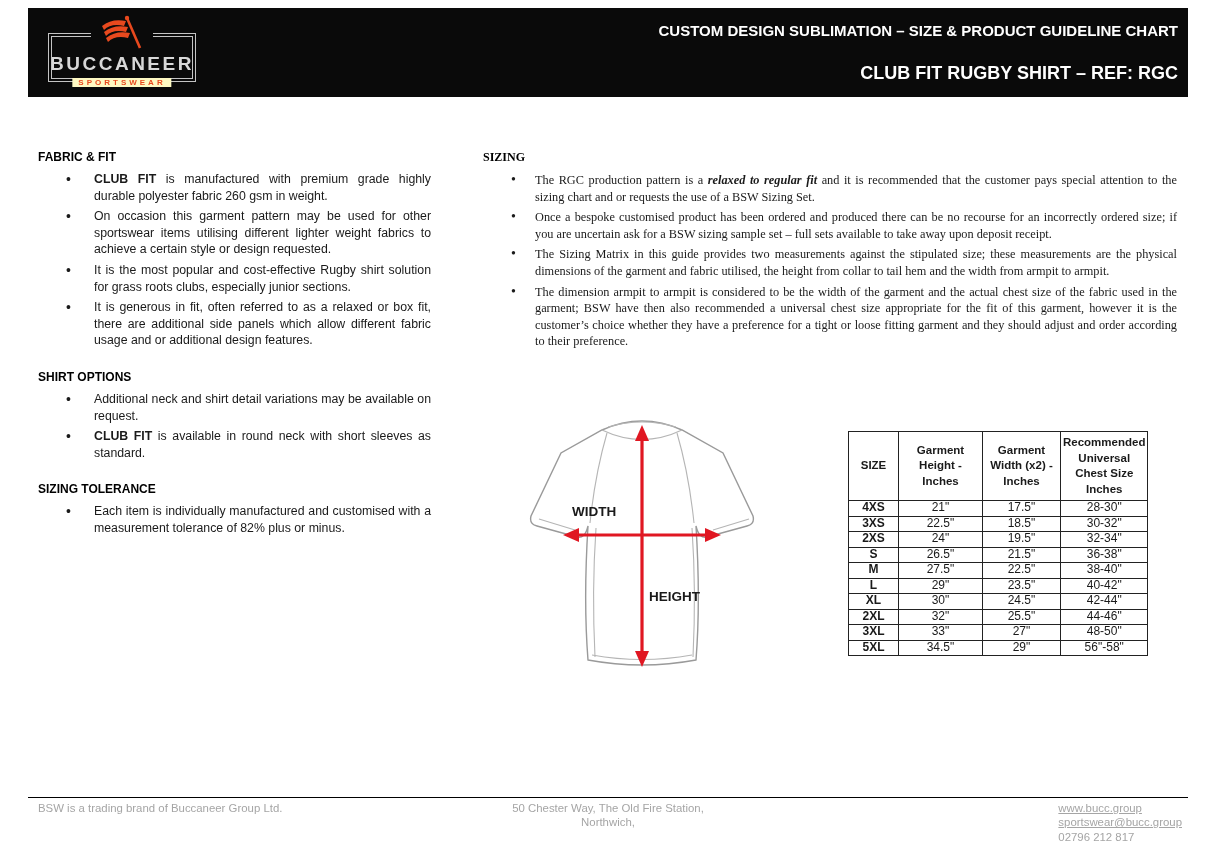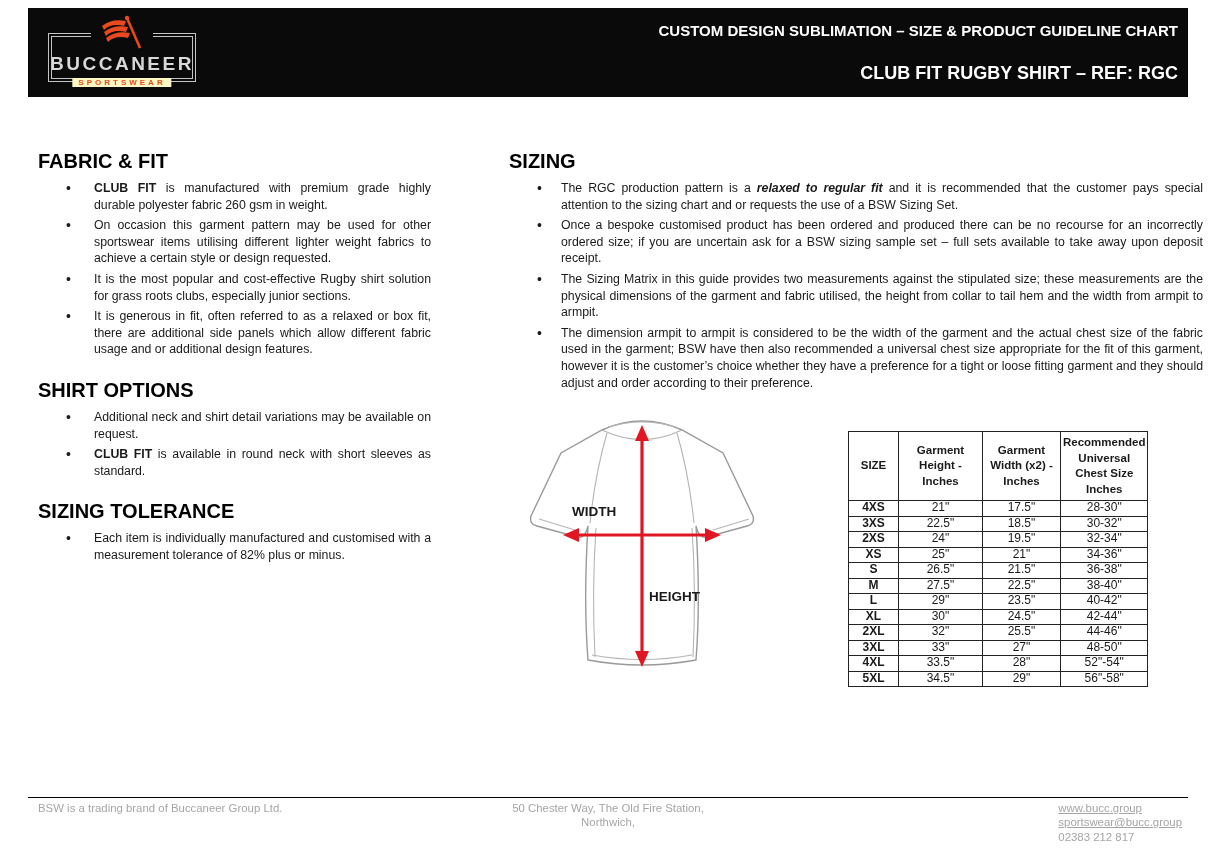--- a/index.html
+++ b/index.html
@@ -17,23 +17,23 @@
   .logo-sub{position:absolute;left:50%;bottom:-6px;transform:translateX(-50%);
             background:#fef9c3;padding:0 6px;color:#e8491e;font-weight:bold;
             font-size:8px;letter-spacing:3px;white-space:nowrap;z-index:2;}
   .header-titles{position:absolute;right:10px;top:0;width:900px;text-align:right;color:#fff;}
   .title-line1{position:absolute;right:0;top:14px;width:100%;font-weight:bold;font-size:15px;}
   .title-line2{position:absolute;right:0;top:55px;width:100%;font-weight:bold;font-size:18px;}
 
   
   .col{position:absolute;top:150px;}
   .col-left{left:38px;width:393px;}
-  .col-right{left:509px;width:694px;}
+  .col-right{left:483px;width:694px;font-family:Liberation Serif, serif;}
   .section{margin-bottom:21px;}
-  .section h2{font-size:20px;font-weight:bold;margin:0 0 7px 0;color:#000;}
+  .section h2{font-size:12px;font-weight:bold;margin:0 0 7px 0;color:#000;}
   ul.bullets{list-style:none;margin:0;padding:0;text-align:justify;font-size:12.3px;line-height:1.35;}
   ul.bullets li{position:relative;margin-bottom:4px;}
   .col-left ul.bullets li{padding-left:56px;}
   .col-right ul.bullets li{padding-left:52px;}
   ul.bullets li::before{content:'\2022';position:absolute;left:28px;top:-1px;font-size:14px;}
   .b{font-weight:bold;}
   .bi{font-weight:bold;font-style:italic;}
 
   
   .shirt-wrap{position:absolute;left:502px;top:412px;width:284px;height:276px;}
@@ -180,26 +180,20 @@
           <td>18.5"</td>
           <td>30-32"</td>
         </tr>
         <tr>
           <td class="size-col">2XS</td>
           <td>24"</td>
           <td>19.5"</td>
           <td>32-34"</td>
         </tr>
         <tr>
-          <td class="size-col">XS</td>
-          <td>25"</td>
-          <td>21"</td>
-          <td>34-36"</td>
-        </tr>
-        <tr>
           <td class="size-col">S</td>
           <td>26.5"</td>
           <td>21.5"</td>
           <td>36-38"</td>
         </tr>
         <tr>
           <td class="size-col">M</td>
           <td>27.5"</td>
           <td>22.5"</td>
           <td>38-40"</td>
@@ -220,41 +214,35 @@
           <td class="size-col">2XL</td>
           <td>32"</td>
           <td>25.5"</td>
           <td>44-46"</td>
         </tr>
         <tr>
           <td class="size-col">3XL</td>
           <td>33"</td>
           <td>27"</td>
           <td>48-50"</td>
-        </tr>
-        <tr>
-          <td class="size-col">4XL</td>
-          <td>33.5"</td>
-          <td>28"</td>
-          <td>52"-54"</td>
         </tr>
         <tr>
           <td class="size-col">5XL</td>
           <td>34.5"</td>
           <td>29"</td>
           <td>56"-58"</td>
         </tr>
       </tbody>
   </table>
 
   <div class="footer-rule"></div>
   <div class="footer footer-left">BSW is a trading brand of Buccaneer Group Ltd.</div>
   <div class="footer footer-center">
     <div>50 Chester Way, The Old Fire Station,</div>
     <div>Northwich,</div>
   </div>
   <div class="footer footer-right">
     <div><a href="#">www.bucc.group</a></div>
     <div><a href="#">sportswear@bucc.group</a></div>
-    <div>02383 212 817</div>
+    <div>02796 212 817</div>
   </div>
 
 </div>
 
 </body></html>

